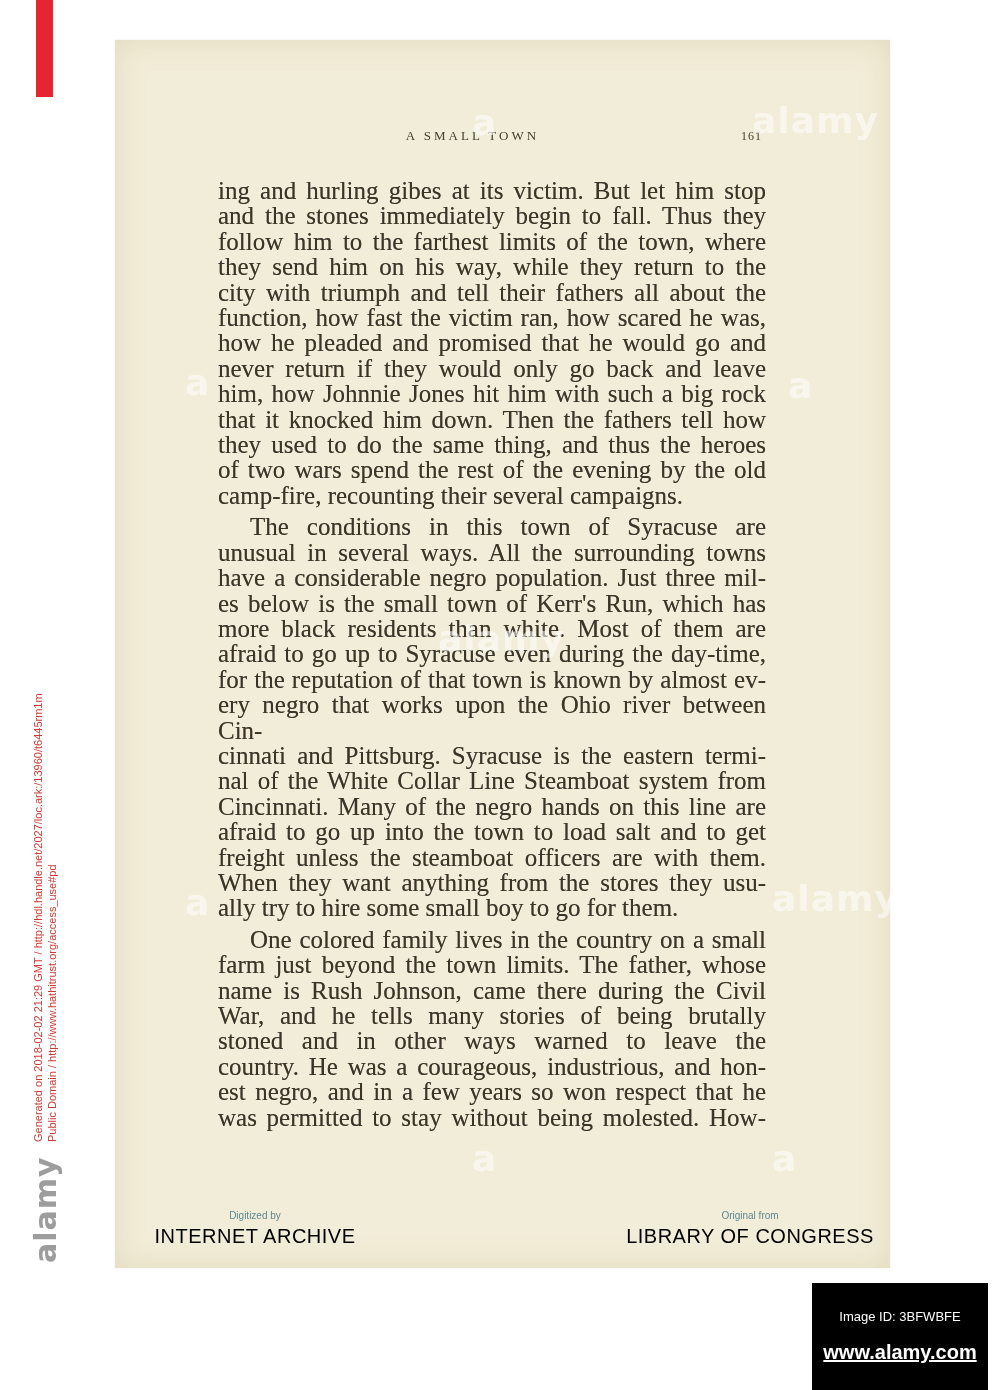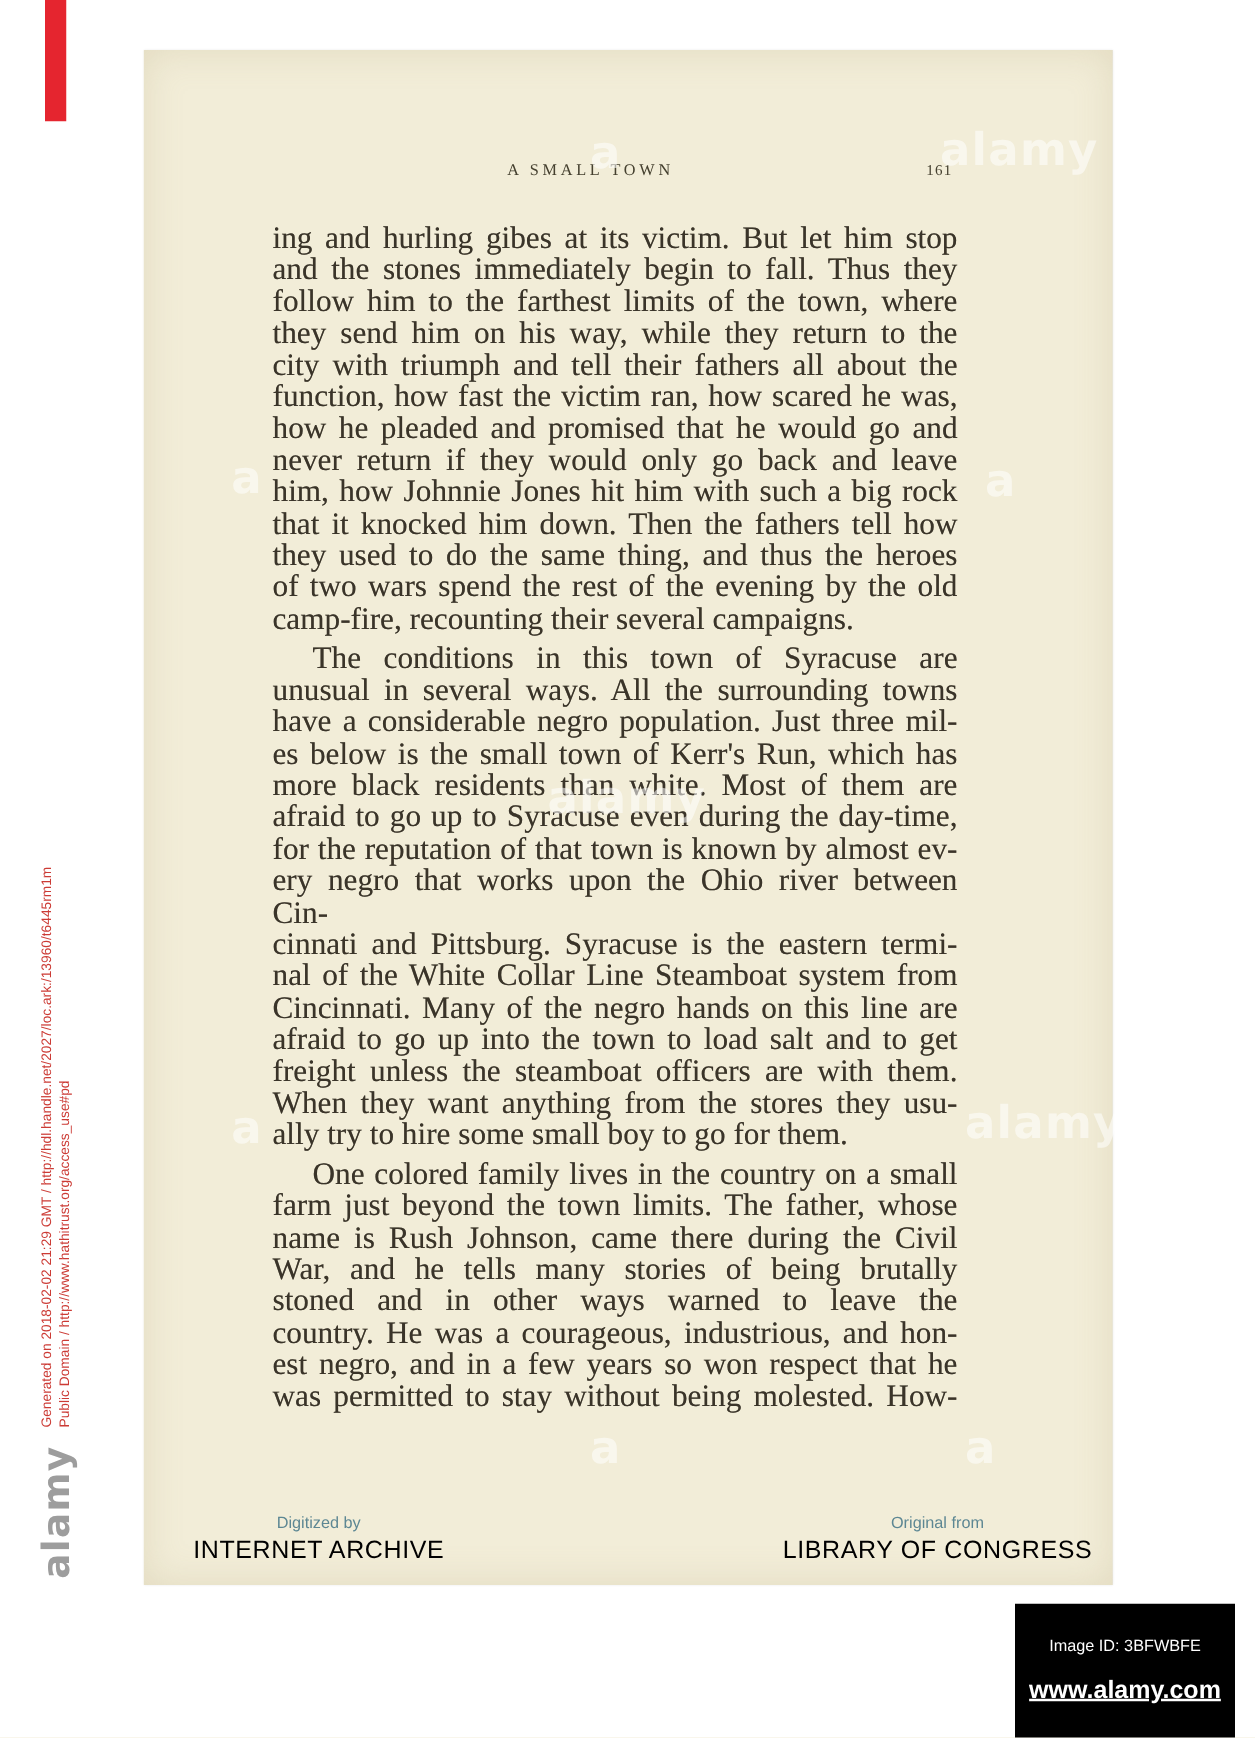--- a/index.html
+++ b/index.html
@@ -47,21 +47,21 @@
   .line.last { text-align-last: left; }
   .line.indent { text-indent: 32px; }
 
   .footer-left, .footer-right {
     position: absolute; top: 1170px;
     text-align: center;
     font-family: "Liberation Sans", sans-serif;
   }
   .footer-left  { left: 25px;  width: 230px; }
   .footer-right { left: 510px; width: 250px; }
-  .footer-small { font-size: 13px; color: #5d8793; margin-bottom: 4px; }
+  .footer-small { font-size: 10px; color: #5d8793; margin-bottom: 4px; }
   .footer-large { font-size: 20px; color: #000000; letter-spacing: 0.5px; }
 
   
   .margin-note {
     position: absolute;
     left: 31px; top: 1142px;
     width: 540px;
     transform: rotate(-90deg);
     transform-origin: 0 0;
     font-family: "Liberation Sans", sans-serif;

